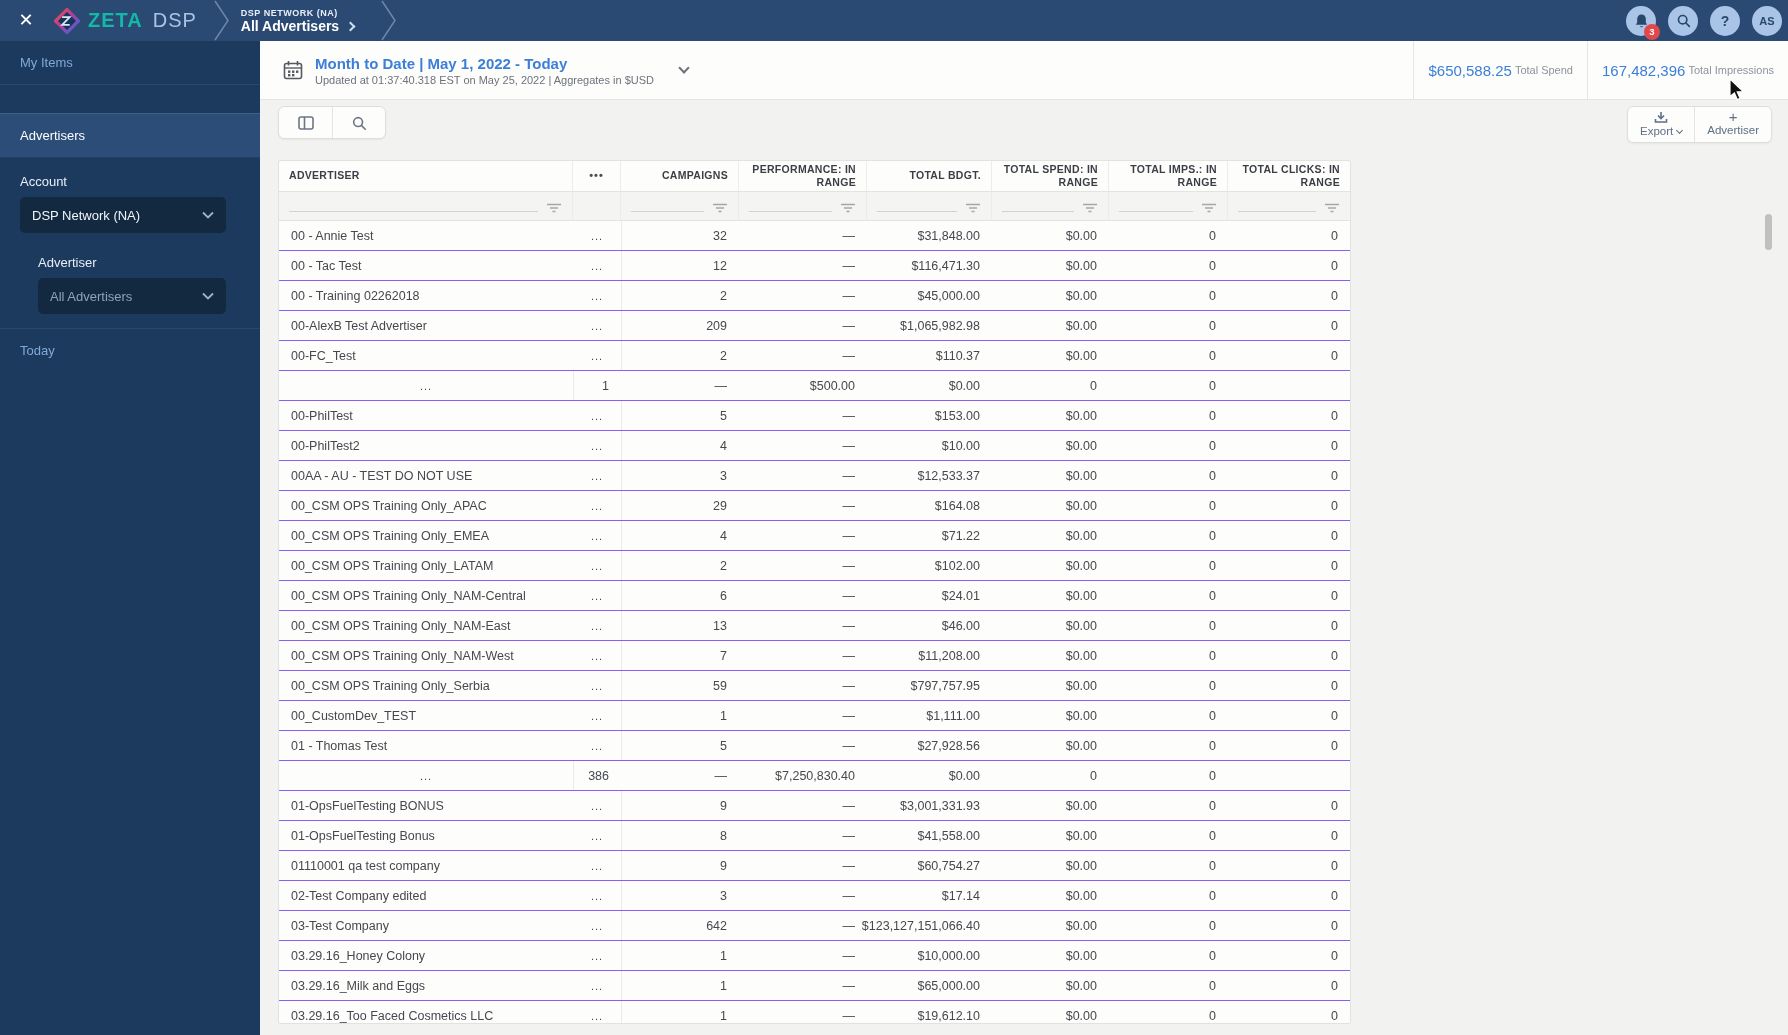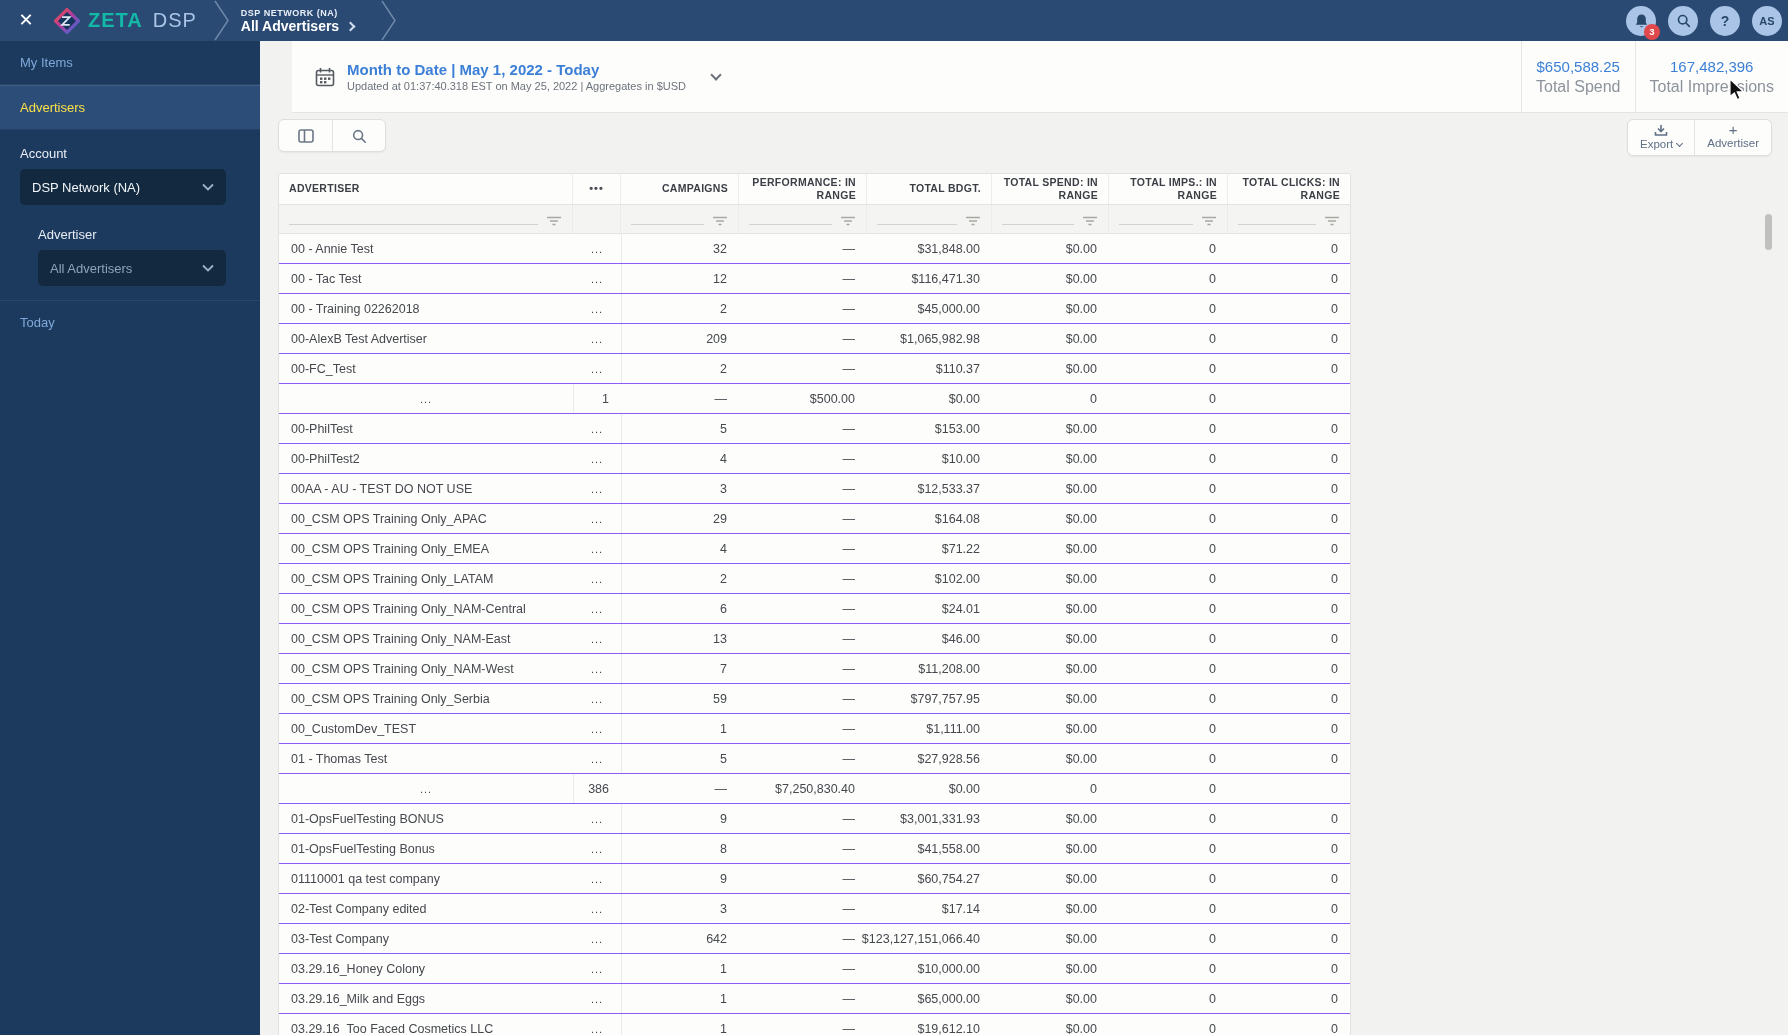--- a/index.html
+++ b/index.html
@@ -42,56 +42,56 @@
     display:flex; align-items:center; justify-content:center; padding:0 4px;
   }
   
   .sidebar {
     position:absolute; top:41px; left:0; bottom:0; width:260px;
     background:#1c3a5e; color:#fff; font-size:13px;
   }
   .sb-item { padding:14px 20px; cursor:pointer; }
   .sb-link { color:#7fa9d9; }
   .sb-item.selected {
-    background:#2b4d78; color:#fde047;
-    border-top:1px solid rgba(255,255,255,.10); border-bottom:1px solid rgba(0,0,0,.15);
+    background:#2b4d78; color:#ffffff;
+    border-top:1px solid rgba(255,255,255,.10); border-bottom:1px solid rgba(0,0,0,.15);margin-top:28px;
   }
   .sb-div { border-top:1px solid #2a4668; }
   .sb-label { padding:16px 20px 8px; font-size:13px; color:#e9eef5; }
   .sb-label.indent { padding-left:38px; }
   .sb-select {
     margin:0 20px 6px; height:36px; background:#122940; border:none; border-radius:5px;
     display:flex; align-items:center; justify-content:space-between; padding:0 12px;
     cursor:pointer; width:206px; font-size:13px;
   }
   .sb-select.indent { margin-left:38px; width:188px; }
   .sb-select .val { color:#f2f5f9; }
   .sb-select .val.muted { color:#8fa3ba; }
   .admin-wrap { margin-top:14px; }
   
   .content { position:absolute; top:41px; left:260px; right:0; bottom:0; background:#f2f2f0; }
   .header-band {
-    height:72px; background:#fdfdfc; border-bottom:1px solid #e4e4e2;
-    display:flex; align-items:center; position:relative;margin-left:32px;
+    height:59px; background:#fdfdfc; border-bottom:1px solid #e4e4e2;
+    display:flex; align-items:center; position:relative;
   }
   .date-block { display:flex; align-items:center; gap:12px; padding-left:23px; cursor:pointer; }
   .date-texts { display:flex; flex-direction:column; gap:2px; }
   .date-range { font-size:15px; font-weight:700; color:#3c7fd6; }
   .date-updated { font-size:11px; color:#6d737c; }
   .chev-down {
     width:8px; height:8px; border-right:2px solid #6d737c; border-bottom:2px solid #6d737c;
     transform:rotate(45deg); display:inline-block; margin:-4px 0 0 14px;
   }
   .stats { position:absolute; right:0; top:0; height:100%; display:flex; }
   .stat {
     border-left:1px solid #e6e6e4; padding:0 14px; min-width:95px;
-    display:flex; flex-direction:column; justify-content:center; align-items:center; gap:3px;
+    display:flex; justify-content:center; align-items:center; gap:3px;
   }
   .stat-value { font-size:15px; color:#3c7fd6; }
-  .stat-label { font-size:16px; color:#8d939b; }
+  .stat-label { font-size:11px; color:#8d939b; }
   
   .toolbar { display:flex; justify-content:space-between; align-items:flex-start; margin:6px 16px 0 18px; }
   .btn-group {
     display:flex; background:#fdfdfc; border:1px solid #dededc; border-radius:6px;
     box-shadow:0 1px 2px rgba(0,0,0,.05); overflow:hidden;
   }
   .icon-btn {
     width:53px; height:31px; background:none; border:none; cursor:pointer;
     display:flex; align-items:center; justify-content:center; padding:0;
   }

